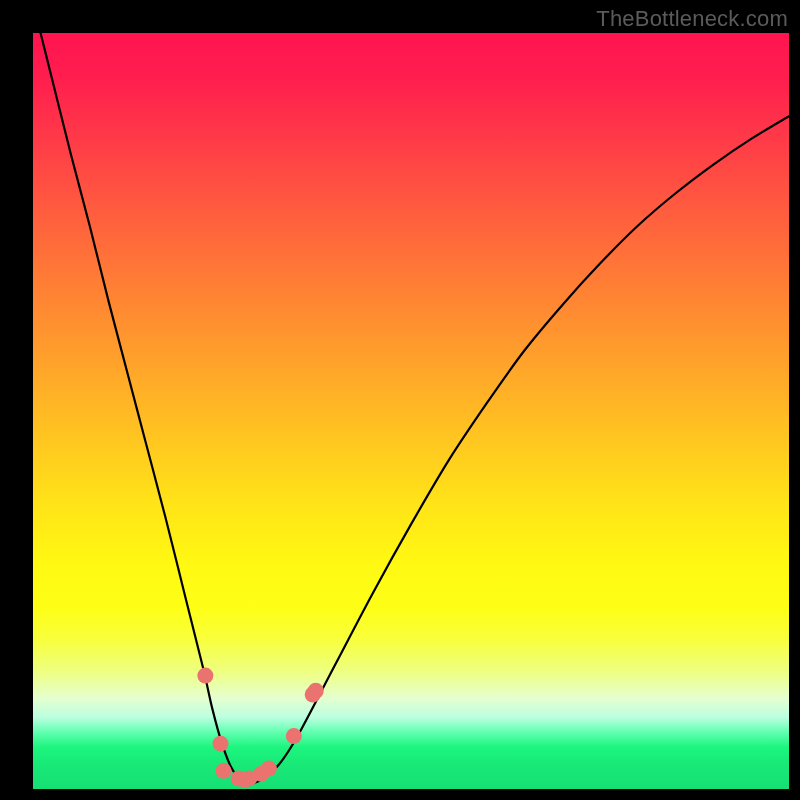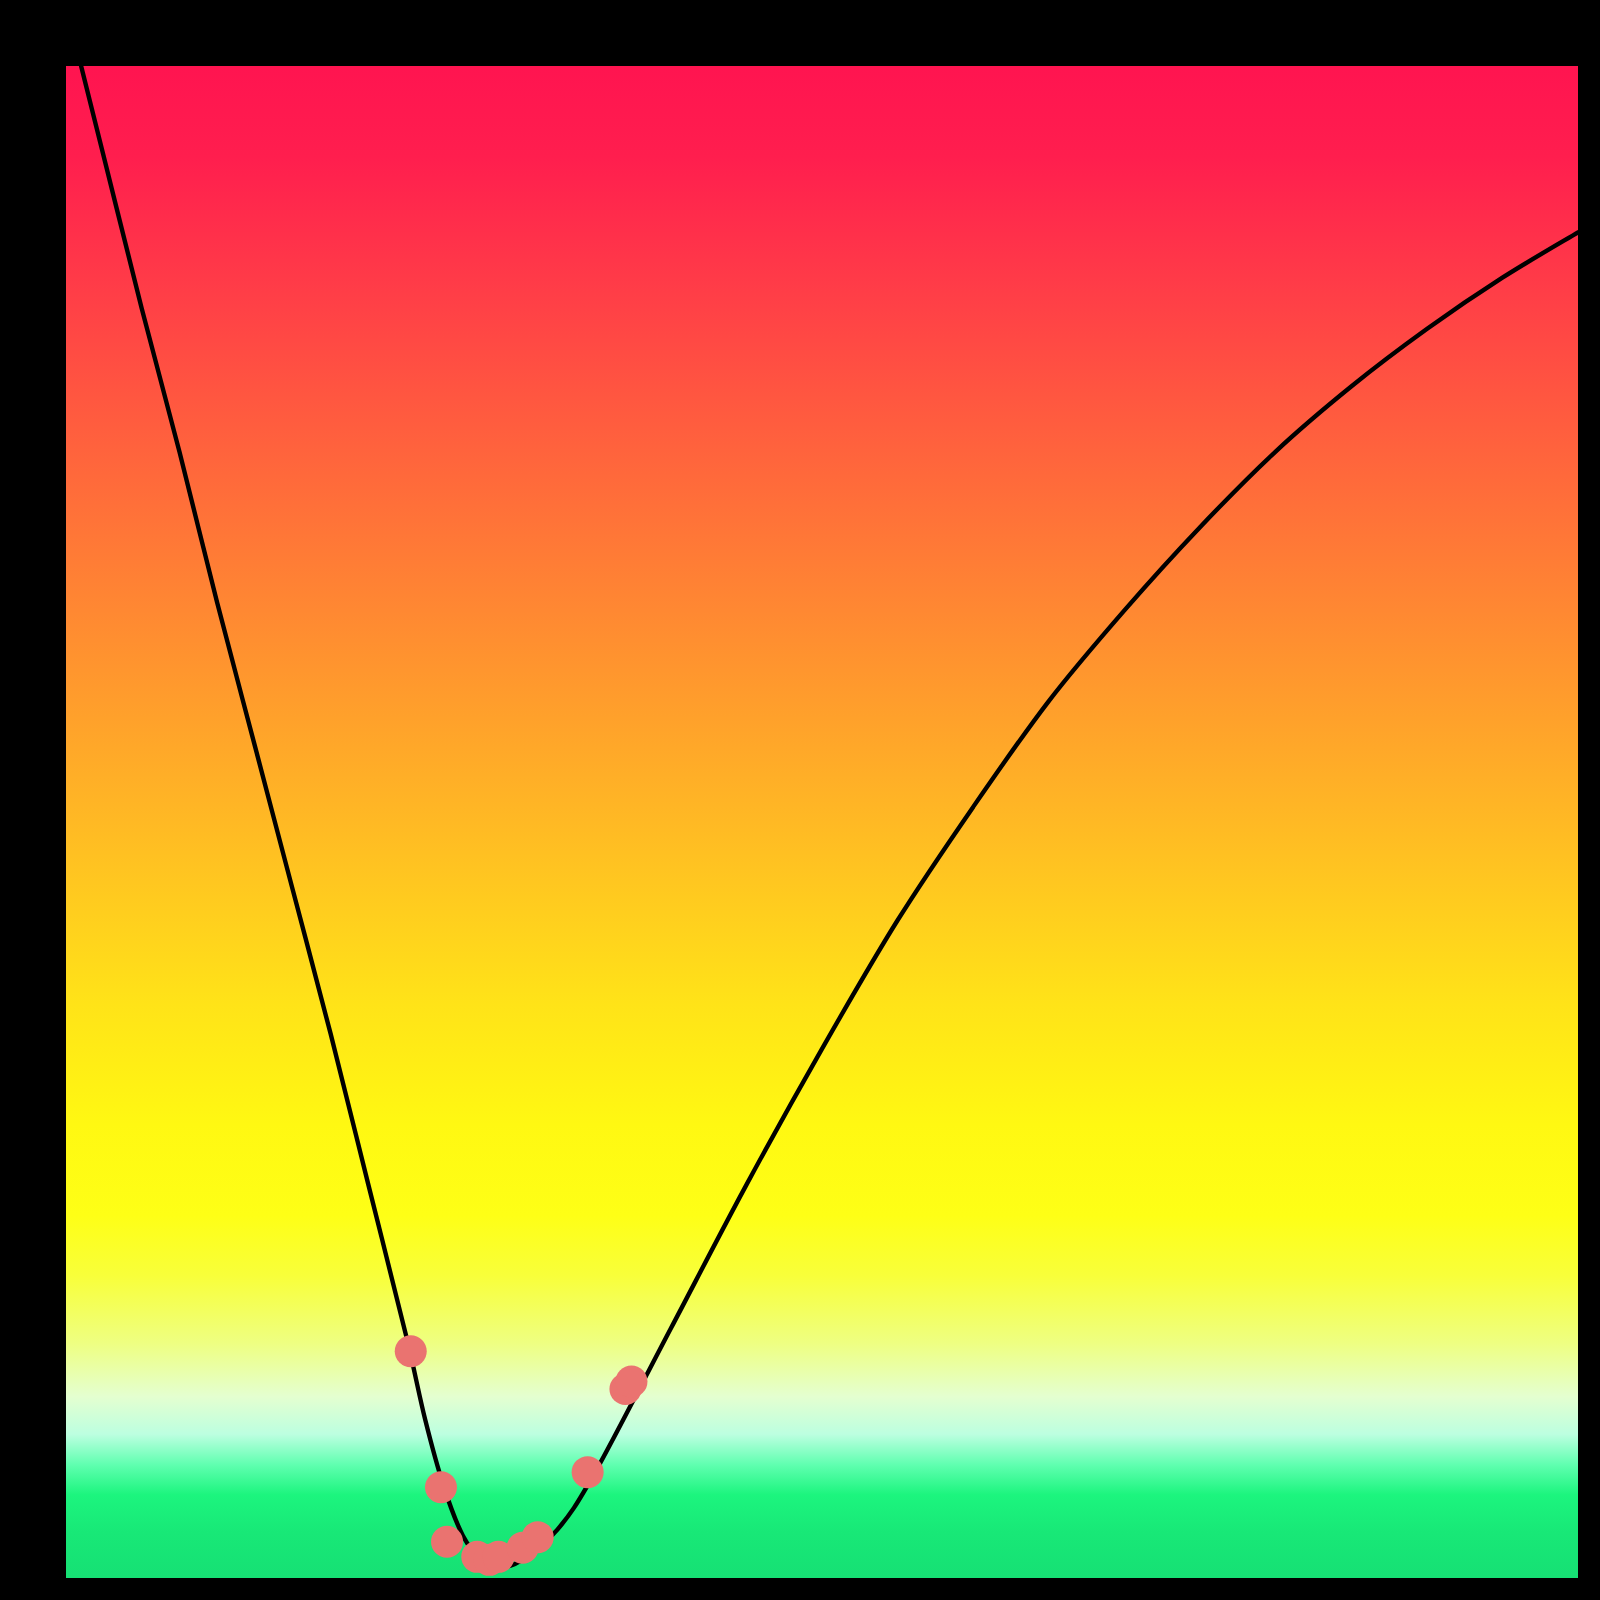--- a/index.html
+++ b/index.html
@@ -90,13 +90,14 @@
           <circle cx="211.68" cy="746.93" r="8" fill="#ea7370"></circle>
           <circle cx="216.22" cy="745.42" r="8" fill="#ea7370"></circle>
           <circle cx="228.31" cy="740.88" r="8" fill="#ea7370"></circle>
           <circle cx="235.87" cy="735.59" r="8" fill="#ea7370"></circle>
           <circle cx="260.82" cy="703.08" r="8" fill="#ea7370"></circle>
           <circle cx="279.72" cy="661.50" r="8" fill="#ea7370"></circle>
           <circle cx="282.74" cy="657.72" r="8" fill="#ea7370"></circle>
         </g>
     </svg>
   </div>
+  <div class="watermark">TheBottleneck.com</div>
 </div>
 
 </body></html>

